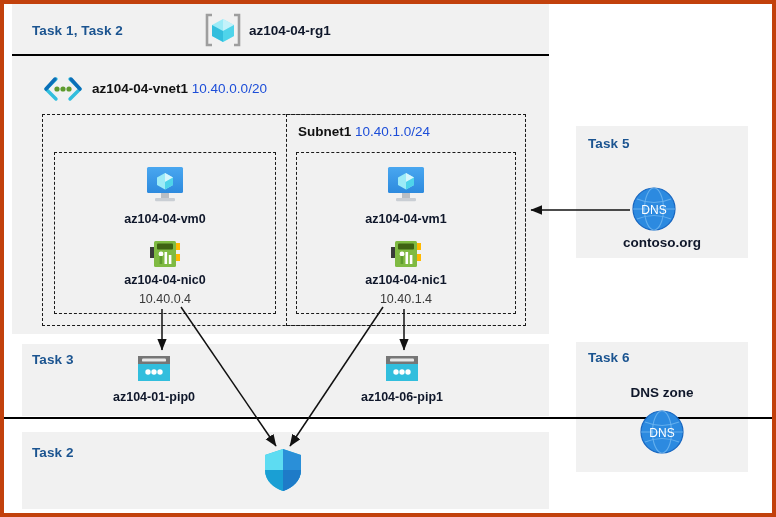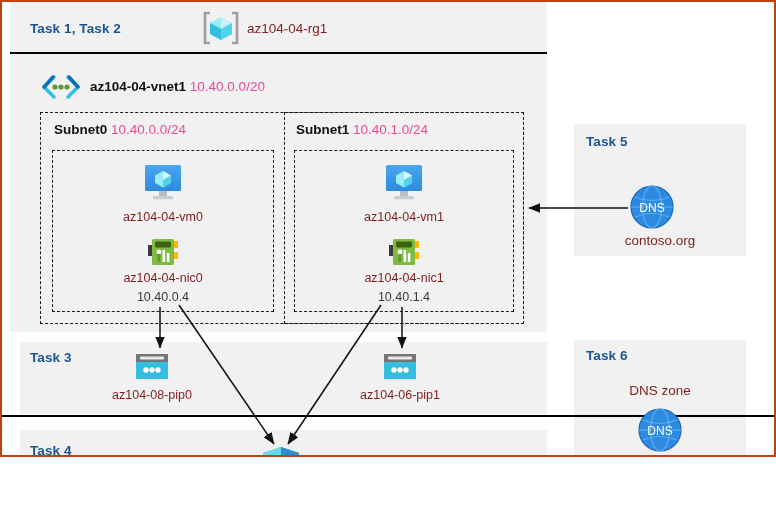--- a/index.html
+++ b/index.html
@@ -2,23 +2,23 @@
 <html><head>
 <meta charset="utf-8">
 <style>
   html,body{margin:0;padding:0;background:#ffffff;}
   body{
     font-family:"Liberation Sans", sans-serif;
     -webkit-font-smoothing:antialiased;
   }
   #canvas{
     position:relative;
-    width:776px;height:457px;
+    width:776px;height:517px;
     background:#ffffff;
-    border:2px solid #c2410c;
+    border:4px solid #c2410c;
     box-sizing:border-box;
     overflow:hidden;
   }
 
   
   .panel{position:absolute;background:#f1f1f1;box-sizing:border-box;}
   .rg-panel{left:8px;top:0px;width:537px;height:52px;border-bottom:2px solid #000;}
   .vnet-panel{left:8px;top:52px;width:537px;height:278px;}
   .task3-panel{left:18px;top:340px;width:527px;height:72px;}
   .task4-panel{left:18px;top:428px;width:527px;height:77px;}
@@ -33,41 +33,41 @@
     color:#1b5490;
     font-weight:bold;
     font-size:13.5px;
     letter-spacing:0.1px;
     white-space:nowrap;
   }
 
   
   .nd-name{
     position:absolute;
-    font-weight:normal;
+    font-weight:bold;
     font-size:12.5px;
-    color:#7f1d1d;
+    color:#0f172a;
     white-space:nowrap;
     text-align:center;
   }
   .nd-sub{
     position:absolute;
     font-size:12.5px;
     color:#3a3a3a;
     white-space:nowrap;
     text-align:center;
   }
   .hdr{
     position:absolute;
     font-size:13.5px;
     color:#111;
     white-space:nowrap;
   }
   .hdr b{font-weight:bold;}
-  .hdr span.cidr{font-weight:normal;color:#ec4899;}
+  .hdr span.cidr{font-weight:normal;color:#1d4ed8;}
 
   
   .dash{position:absolute;box-sizing:border-box;}
   .dash-outer{border:1.6px dashed #1a1a1a;}
   .dash-inner{border:1.4px dashed #1a1a1a;}
 
   .subnet0-box{left:38px;top:110px;width:484px;height:212px;}
   .subnet1-box{left:282px;top:110px;width:240px;height:212px;}
   .vm0-box{left:50px;top:148px;width:222px;height:162px;}
   .vm1-box{left:292px;top:148px;width:220px;height:162px;}
@@ -102,21 +102,21 @@
   <div class="panel task6-panel"></div>
   <div class="divider"></div>
 
   <div class="dash dash-outer subnet0-box"></div>
   <div class="dash dash-outer subnet1-box"></div>
   <div class="dash dash-inner vm0-box"></div>
   <div class="dash dash-inner vm1-box"></div>
 
   <div class="task-label" style="left:28px;top:19px;">Task 1, Task 2</div>
   <div class="task-label" style="left:28px;top:348px;">Task 3</div>
-  <div class="task-label" style="left:28px;top:441px;">Task 4</div>
+  <div class="task-label" style="left:28px;top:441px;">Task 2</div>
   <div class="task-label" style="left:584px;top:132px;">Task 5</div>
   <div class="task-label" style="left:584px;top:346px;">Task 6</div>
 
   <div class="icon rg-ic" style="left:200px;top:7px;">
     <svg viewBox="0 0 38 38" width="38" height="38">
       <path d="M8 4 L3 4 L3 34 L8 34" fill="none" stroke="#9e9e9e" stroke-width="2.6"></path>
       <path d="M30 4 L35 4 L35 34 L30 34" fill="none" stroke="#9e9e9e" stroke-width="2.6"></path>
       <polygon points="19,8 30,14 30,25 19,31 8,25 8,14" fill="#9cebf7"></polygon>
       <polygon points="19,8 30,14 19,20" fill="#c3f2fa"></polygon>
       <polygon points="19,20 30,14 30,25 19,31" fill="#4fd4ea"></polygon>
@@ -133,23 +133,20 @@
       <path d="M29 3 L38 13" fill="none" stroke="#0b6fb8" stroke-width="3.4" stroke-linecap="round"></path>
       <circle cx="15" cy="13" r="2.6" fill="#5e9b2e"></circle>
       <circle cx="21" cy="13" r="2.6" fill="#5e9b2e"></circle>
       <circle cx="27" cy="13" r="2.6" fill="#5e9b2e"></circle>
     </svg>
   </div>
   <div class="hdr" style="left:88px;top:77px;">
     <b>az104-04-vnet1</b><span>&nbsp;</span><span class="cidr">10.40.0.0/20</span>
   </div>
 
-  <div class="hdr" style="left:52px;top:120px;">
-    <b>Subnet0</b><span>&nbsp;</span><span class="cidr">10.40.0.0/24</span>
-  </div>
   <div class="hdr" style="left:294px;top:120px;">
     <b>Subnet1</b><span>&nbsp;</span><span class="cidr">10.40.1.0/24</span>
   </div>
 
   <div class="icon vm-ic" style="left:140px;top:162px;">
     <svg viewBox="0 0 42 38" width="42" height="38">
       <defs>
         <linearGradient id="vmg0" x1="0" y1="0" x2="0" y2="1">
           <stop offset="0" stop-color="#49a7f0"></stop>
             <stop offset="1" stop-color="#2d8ade"></stop>
@@ -218,21 +215,21 @@
   <div class="icon pip-ic" style="left:133px;top:351px;">
     <svg viewBox="0 0 34 28" width="34" height="28">
       <rect x="1" y="1" width="32" height="8" fill="#767676"></rect>
       <rect x="5" y="3.4" width="24" height="3.2" rx="1.2" fill="#e8e8e8"></rect>
       <rect x="1" y="9" width="32" height="17" fill="#32bedd"></rect>
       <circle cx="11" cy="17" r="2.7" fill="#ffffff"></circle>
       <circle cx="17" cy="17" r="2.7" fill="#ffffff"></circle>
       <circle cx="23" cy="17" r="2.7" fill="#ffffff"></circle>
     </svg>
   </div>
-  <div class="nd-name" style="left:50px;top:386px;width:200px;">az104-08-pip0</div>
+  <div class="nd-name" style="left:50px;top:386px;width:200px;">az104-01-pip0</div>
 
   <div class="icon pip-ic" style="left:381px;top:351px;">
     <svg viewBox="0 0 34 28" width="34" height="28">
       <rect x="1" y="1" width="32" height="8" fill="#767676"></rect>
       <rect x="5" y="3.4" width="24" height="3.2" rx="1.2" fill="#e8e8e8"></rect>
       <rect x="1" y="9" width="32" height="17" fill="#32bedd"></rect>
       <circle cx="11" cy="17" r="2.7" fill="#ffffff"></circle>
       <circle cx="17" cy="17" r="2.7" fill="#ffffff"></circle>
       <circle cx="23" cy="17" r="2.7" fill="#ffffff"></circle>
     </svg>

